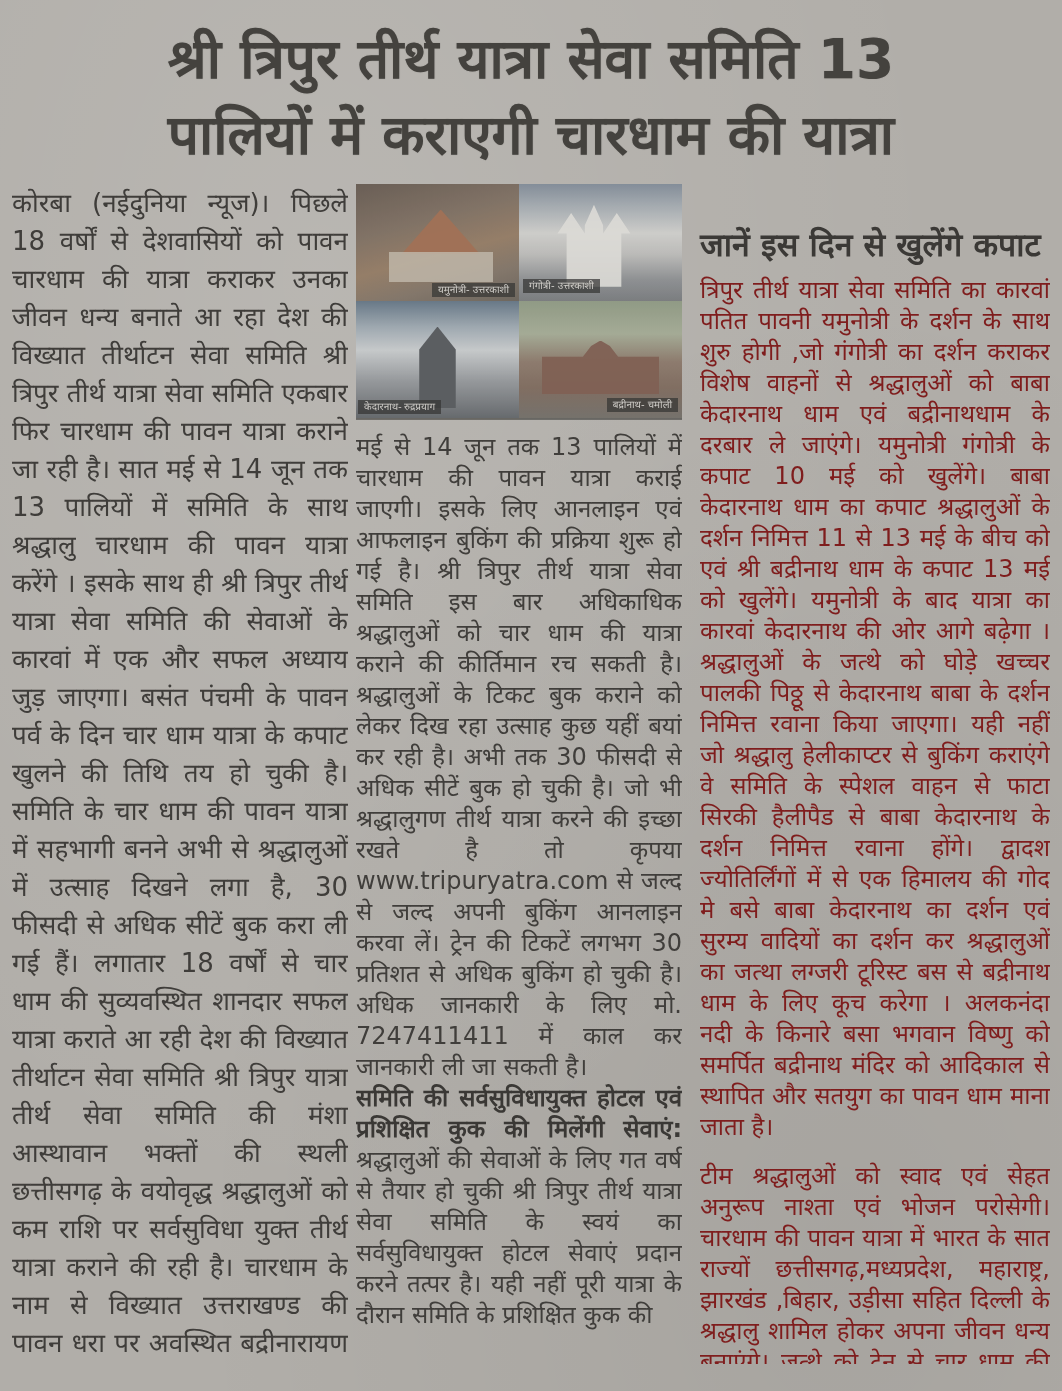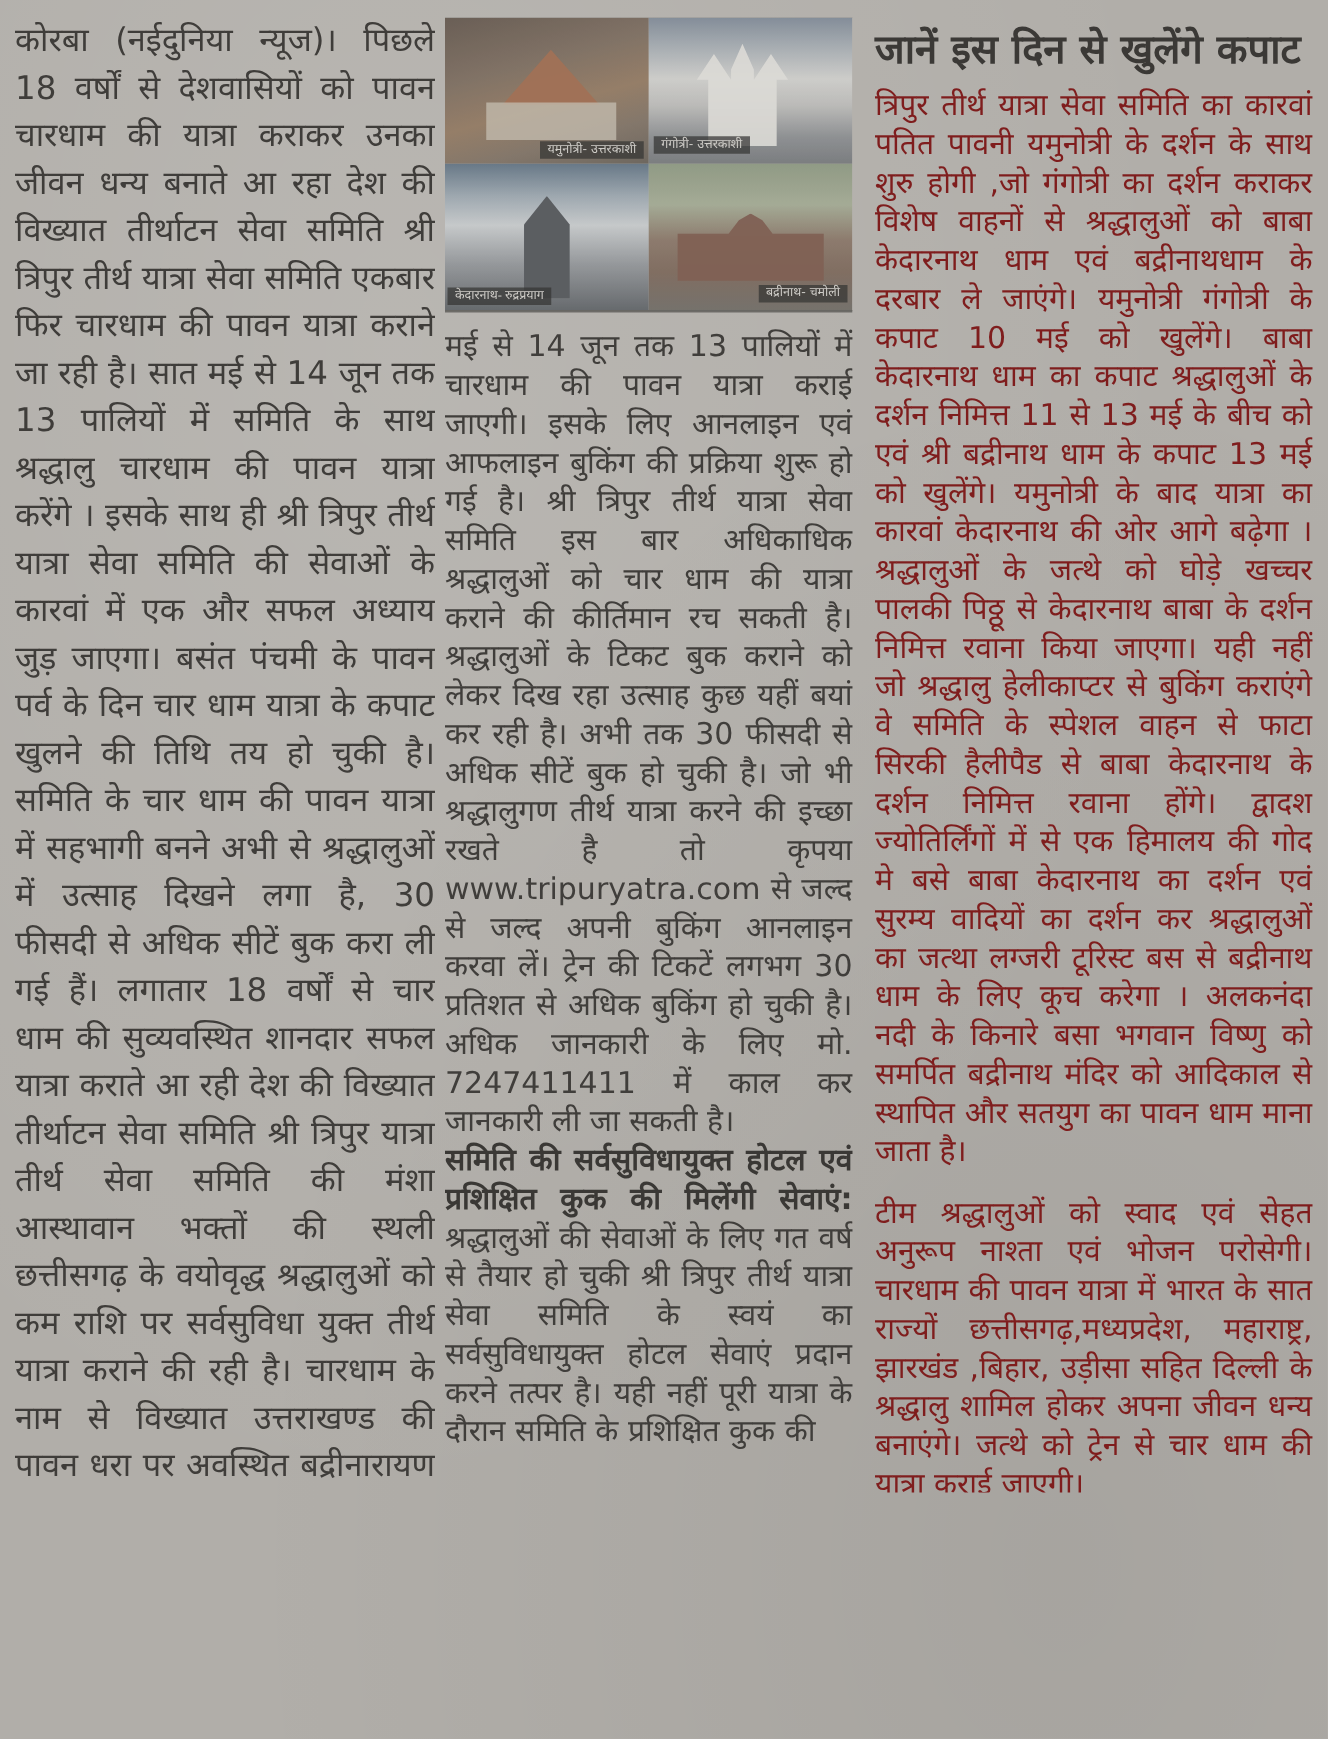--- a/index.html
+++ b/index.html
@@ -37,21 +37,21 @@
     overflow: hidden;
   }
   .col { overflow: hidden; }
   .body-text {
     text-align: justify;
     text-justify: inter-word;
   }
   .col-left .body-text { font-size: 26px; line-height: 38px; color: #3f3d3a; }
   .col-mid  .body-text { font-size: 24px; line-height: 31px; color: #403e3b; }
   .col-right .body-text { font-size: 24px; line-height: 31px; color: #7f1d1d; }
-  .col-right { padding-left: 10px; }
+  .col-right { padding-left: 10px; margin-top: 36px; }
   p { margin: 0; }
   .para-gap { margin-top: 18px; }
 
   
   .photo {
     position: relative;
     width: 326px; height: 234px;
     display: grid;
     grid-template-columns: 1fr 1fr;
     grid-template-rows: 1fr 1fr;
@@ -149,20 +149,24 @@
     margin: 2px 0 10px 0;
     white-space: nowrap;
   }
   .lead-bold { font-weight: 700; color: #3a3835; }
 </style>
 </head>
 <body>
 
 <div class="page">
 
+  <h1 class="headline">
+    <div>श्री त्रिपुर तीर्थ यात्रा सेवा समिति 13</div>
+    <div>पालियों में कराएगी चारधाम की यात्रा</div>
+  </h1>
 
   <div class="columns">
 
     <div class="col col-left">
       <p class="body-text">कोरबा (नईदुनिया न्यूज)। पिछले 18 वर्षों से देशवासियों को पावन चारधाम की यात्रा कराकर उनका जीवन धन्य बनाते आ रहा देश की विख्यात तीर्थाटन सेवा समिति श्री त्रिपुर तीर्थ यात्रा सेवा समिति एकबार फिर चारधाम की पावन यात्रा कराने जा रही है। सात मई से 14 जून तक 13 पालियों में समिति के साथ श्रद्धालु चारधाम की पावन यात्रा करेंगे । इसके साथ ही श्री त्रिपुर तीर्थ यात्रा सेवा समिति की सेवाओं के कारवां में एक और सफल अध्याय जुड़ जाएगा। बसंत पंचमी के पावन पर्व के दिन चार धाम यात्रा के कपाट खुलने की तिथि तय हो चुकी है।  समिति के चार धाम की पावन यात्रा में सहभागी बनने अभी से श्रद्धालुओं में उत्साह दिखने लगा है, 30 फीसदी से अधिक सीटें बुक करा ली गई हैं।  लगातार 18 वर्षों से चार धाम की सुव्यवस्थित शानदार सफल यात्रा कराते आ रही देश की विख्यात तीर्थाटन सेवा समिति श्री त्रिपुर यात्रा तीर्थ सेवा समिति की मंशा आस्थावान भक्तों की स्थली छत्तीसगढ़ के वयोवृद्ध श्रद्धालुओं को कम राशि पर सर्वसुविधा युक्त तीर्थ यात्रा कराने की रही है। चारधाम के नाम से विख्यात उत्तराखण्ड की पावन धरा पर अवस्थित बद्रीनारायण ,केदारनाथ ,गंगोत्री व यमुनोत्री ये वो तीर्थस्थल हैं जहां इंसान की ये पांचों कामनाएं पूरी हो जाती हैं। ग्रीष्म ऋतुकाल में ऐसे ही चारधाम तीर्थयात्रा करने के इच्छुक भक्तों के जत्थों के सपनों को श्री त्रिपुर यात्रा सेवा समिति एक बार फिर साकार करने जा रही है। सात</p>
     </div>
 
     <div class="col col-mid">
 
       <div class="photo">

